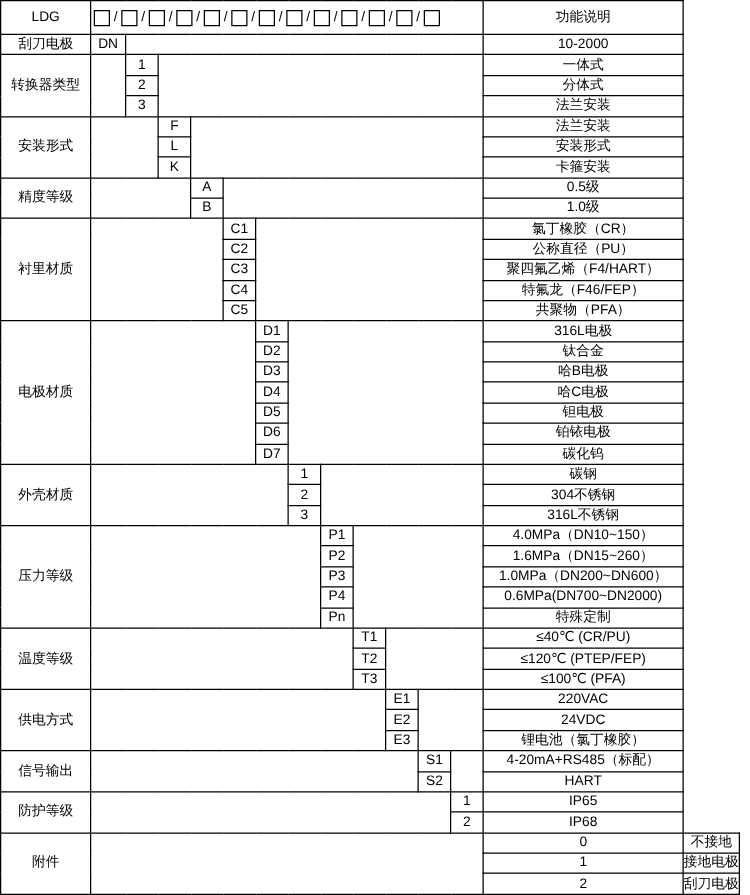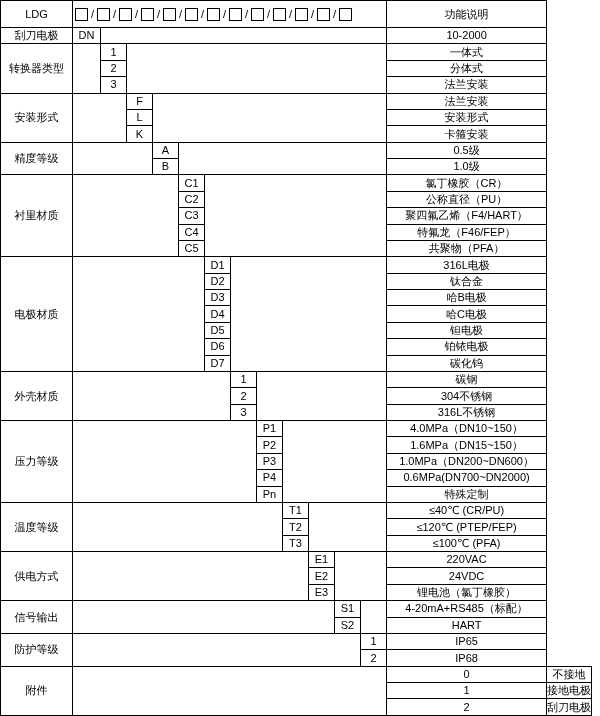--- a/index.html
+++ b/index.html
@@ -249,21 +249,21 @@
 
   <tr>
     <td class="label" rowspan="5">压力等级</td>
     <td class="blank" colspan="7" rowspan="5"></td>
     <td class="code">P1</td>
     <td class="blank" colspan="4" rowspan="5"></td>
     <td class="desc">4.0MPa（DN10~150）</td>
   </tr>
   <tr>
     <td class="code">P2</td>
-    <td class="desc">1.6MPa（DN15~150）</td>
+    <td class="desc">1.6MPa（DN15~260）</td>
   </tr>
   <tr>
     <td class="code">P3</td>
     <td class="desc">1.0MPa（DN200~DN600）</td>
   </tr>
   <tr>
     <td class="code">P4</td>
     <td class="desc">0.6MPa(DN700~DN2000)</td>
   </tr>
   <tr>

